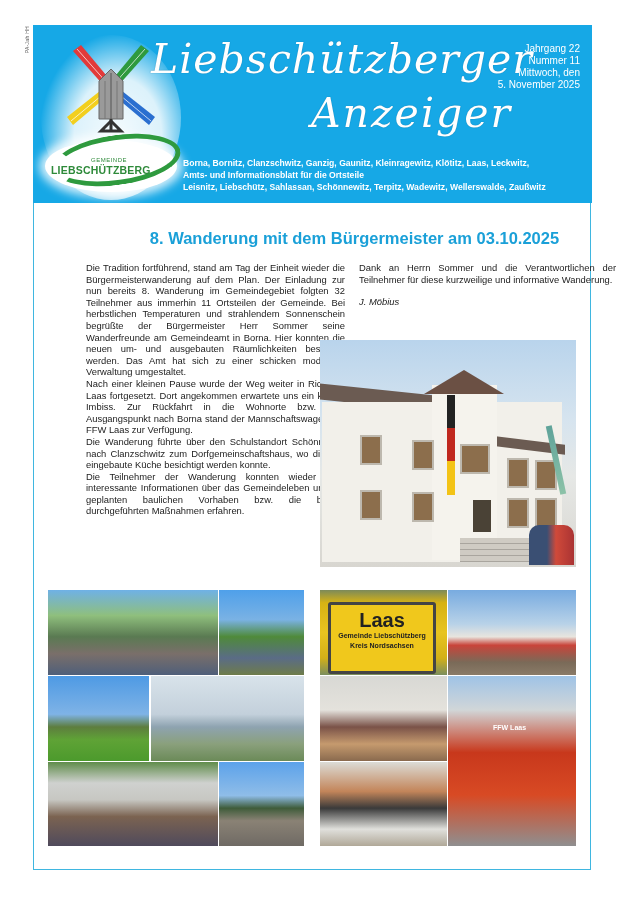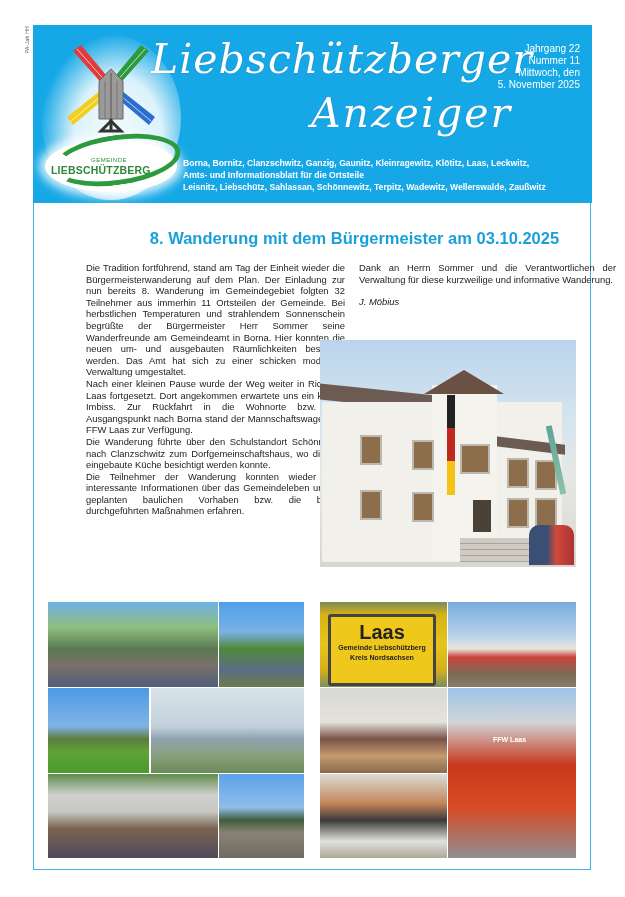--- a/index.html
+++ b/index.html
@@ -30,21 +30,21 @@
   .bld-roof-l { position:absolute; left:0; top:50px; width:125px; height:16px; background:#6b5b52; transform:skewY(6deg); }
   .bld-roof-r { position:absolute; left:135px; top:98px; width:110px; height:10px; background:#6b5b52; transform:skewY(7deg); }
   .bld-tower { position:absolute; left:112px; top:45px; width:65px; height:175px; background:#f5f3ed; }
   .bld-tower-roof { position:absolute; left:104px; top:30px; width:0; height:0; border-left:40px solid transparent; border-right:40px solid transparent; border-bottom:24px solid #6b5044; }
   .win { position:absolute; width:18px; height:26px; background:#8c6e4c; border:2px solid #bdb8ae; }
   .flag { position:absolute; left:127px; top:55px; width:8px; height:100px; background:linear-gradient(180deg,#222 0%,#222 33%,#c0281e 33%,#c0281e 66%,#f3c316 66%,#f3c316 100%); }
   .flag2 { position:absolute; left:233px; top:85px; width:6px; height:70px; background:linear-gradient(180deg,#5fa39a,#8cc2a8); transform:rotate(-12deg); }
   .door { position:absolute; left:153px; top:160px; width:18px; height:32px; background:#4a4236; }
   .people { position:absolute; right:2px; bottom:2px; width:45px; height:40px; background:linear-gradient(90deg,#3a4f73 0%,#3a4f73 40%,#d04a3a 60%,#a33 100%); border-radius:10px 10px 0 0; }
   .steps { position:absolute; left:140px; top:198px; width:70px; height:24px; background:repeating-linear-gradient(180deg,#cfcbc3 0 5px,#a9a59e 5px 6px); }
-  .grid { position:absolute; display:grid; gap:1px; background:#fff;margin-top:12px; }
+  .grid { position:absolute; display:grid; gap:1px; background:#fff; }
   .grid-left { left:48px; top:590px; width:256px; height:256px; grid-template-columns:170px 85px; grid-template-rows:85px 85px 84px; }
   .grid-right { left:320px; top:590px; width:256px; height:256px; grid-template-columns:127px 128px; grid-template-rows:85px 85px 84px; }
   .cell { position:relative; overflow:hidden; }
   .g1 { background:linear-gradient(180deg,#6fb1e6 0%,#8fbf7d 30%,#5a7a52 55%,#7a6f6a 75%,#4f5f7a 100%); }
   .g2 { background:linear-gradient(180deg,#4fa0ea 0%,#7ab2e4 35%,#4f8a3a 55%,#5a6c86 80%,#6e7c4a 100%); }
   .g3 { background:linear-gradient(180deg,#4e9ae4 0%,#7fb3e6 45%,#5d7d3e 60%,#5fa336 75%,#4c9a2c 100%); }
   .g4 { background:linear-gradient(180deg,#d8e3ea 0%,#c3d0db 45%,#8ea3b0 60%,#8aa07c 80%,#6b8a58 100%); }
   .g5 { background:linear-gradient(180deg,#5f8c4a 0%,#cfd1cf 25%,#c7c7c2 45%,#7b6351 65%,#4f4a5c 100%); }
   .g6 { background:linear-gradient(180deg,#5ca2ea 0%,#8fbde8 40%,#3f5c3a 55%,#8a8275 70%,#6f6a64 100%); }
   .r1 { background:linear-gradient(180deg,#78abe0 0%,#b8d2e8 40%,#e8e5de 55%,#c9443a 65%,#7a6a58 85%,#8a7b68 100%); }
@@ -113,21 +113,21 @@
 <h1 class="article-title" style="margin:0;padding-left:42px;">8. Wanderung mit dem Bürgermeister am 03.10.2025</h1>
 
 <div class="col col-left">
   <p>Die Tradition fortführend, stand am Tag der Einheit wieder die Bürgermeisterwanderung auf dem Plan. Der Einladung zur nun bereits 8. Wanderung im Gemeindegebiet folgten 32 Teilnehmer aus immerhin 11 Ortsteilen der Gemeinde. Bei herbstlichen Temperaturen und strahlendem Sonnenschein begrüßte der Bürgermeister Herr Sommer seine Wanderfreunde am Gemeindeamt in Borna. Hier konnten die neuen um- und ausgebauten Räumlichkeiten besichtigt werden. Das Amt hat sich zu einer schicken modernen Verwaltung umgestaltet.</p>
   <p>Nach einer kleinen Pause wurde der Weg weiter in Richtung Laas fortgesetzt. Dort angekommen erwartete uns ein kleiner Imbiss. Zur Rückfahrt in die Wohnorte bzw. zum Ausgangspunkt nach Borna stand der Mannschaftswagen der FFW Laas zur Verfügung.</p>
   <p>Die Wanderung führte über den Schulstandort Schönnewitz nach Clanzschwitz zum Dorfgemeinschaftshaus, wo die neu eingebaute Küche besichtigt werden konnte.</p>
   <p>Die Teilnehmer der Wanderung konnten wieder viele interessante Informationen über das Gemeindeleben und die geplanten baulichen Vorhaben bzw. die bereits durchgeführten Maßnahmen erfahren.</p>
 </div>
 
 <div class="col col-right">
-  <p>Dank an Herrn Sommer und die Verantwortlichen der Verwaltung für diese kurzweilige und informative Wanderung.</p>
+  <p>Dank an Herrn Sommer und die Verantwortlichen der Teilnehmer für diese kurzweilige und informative Wanderung.</p>
   <p class="author">J. Möbius</p>
 </div>
 
 <div class="photo building">
 
   <div class="bld-roof-l"></div>
   <div class="bld-body"></div>
   <div class="bld-roof-r"></div>
   <div class="bld-tower"></div>
   <div class="bld-tower-roof"></div>

